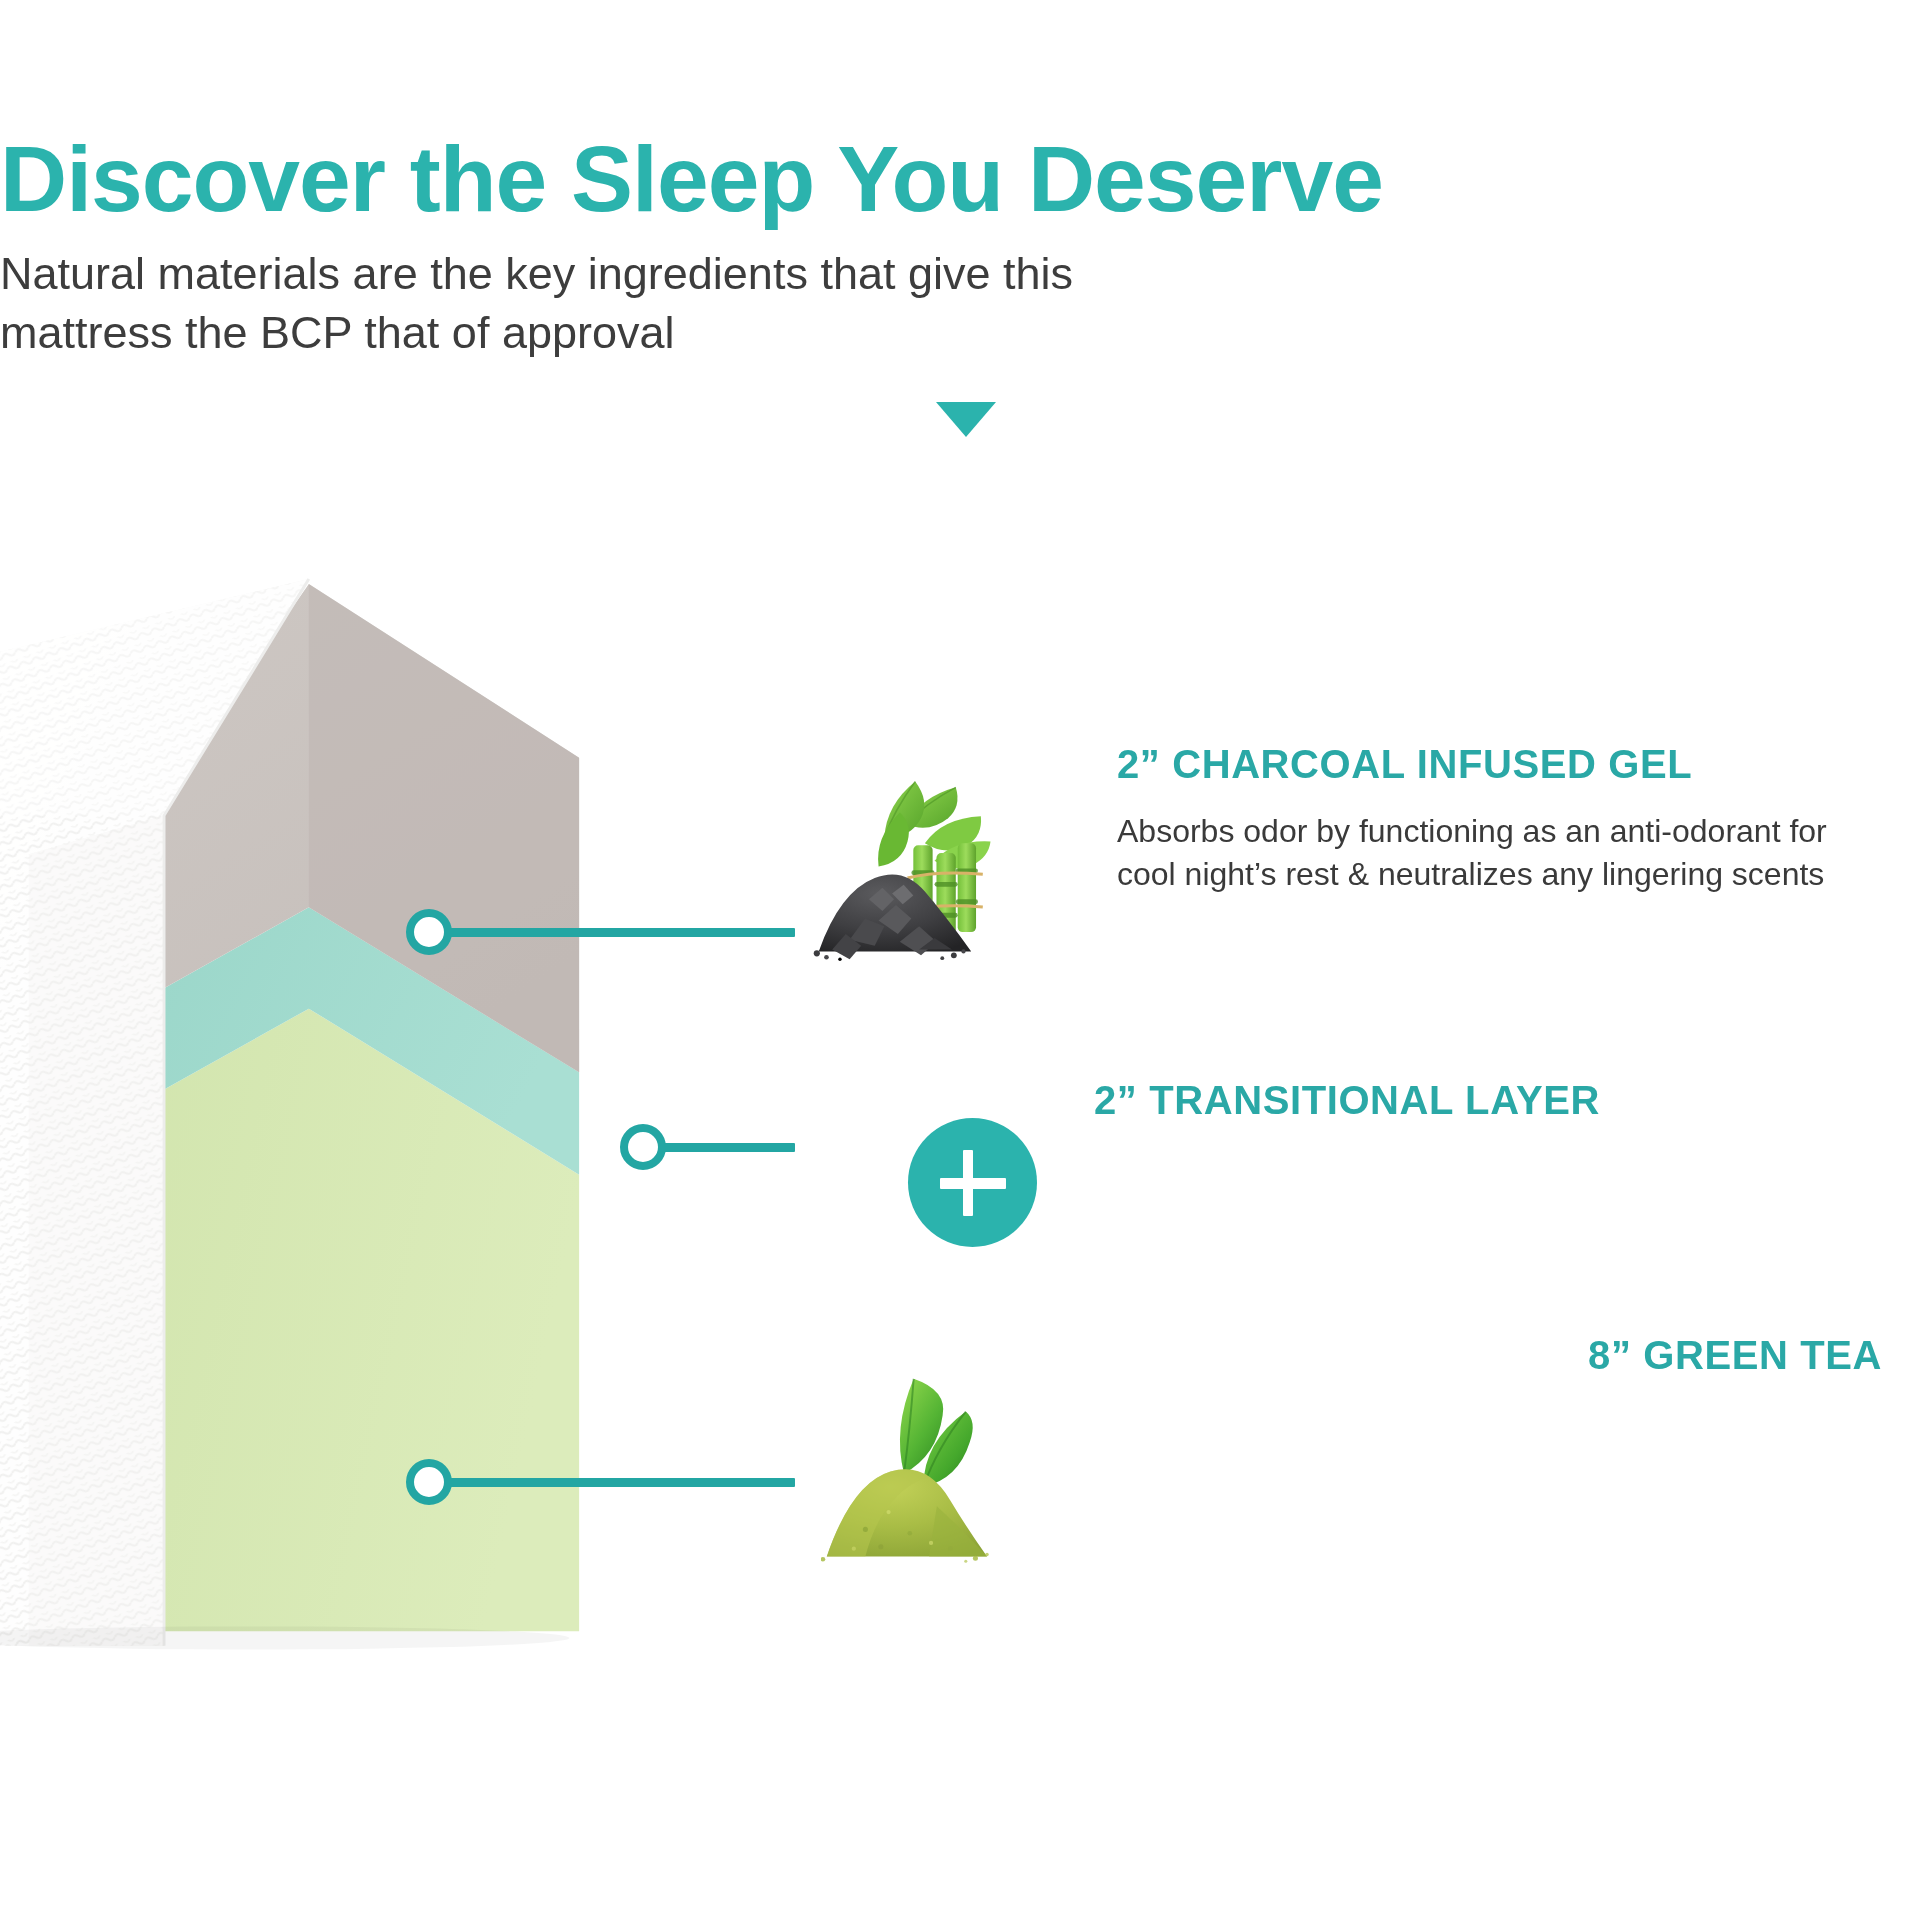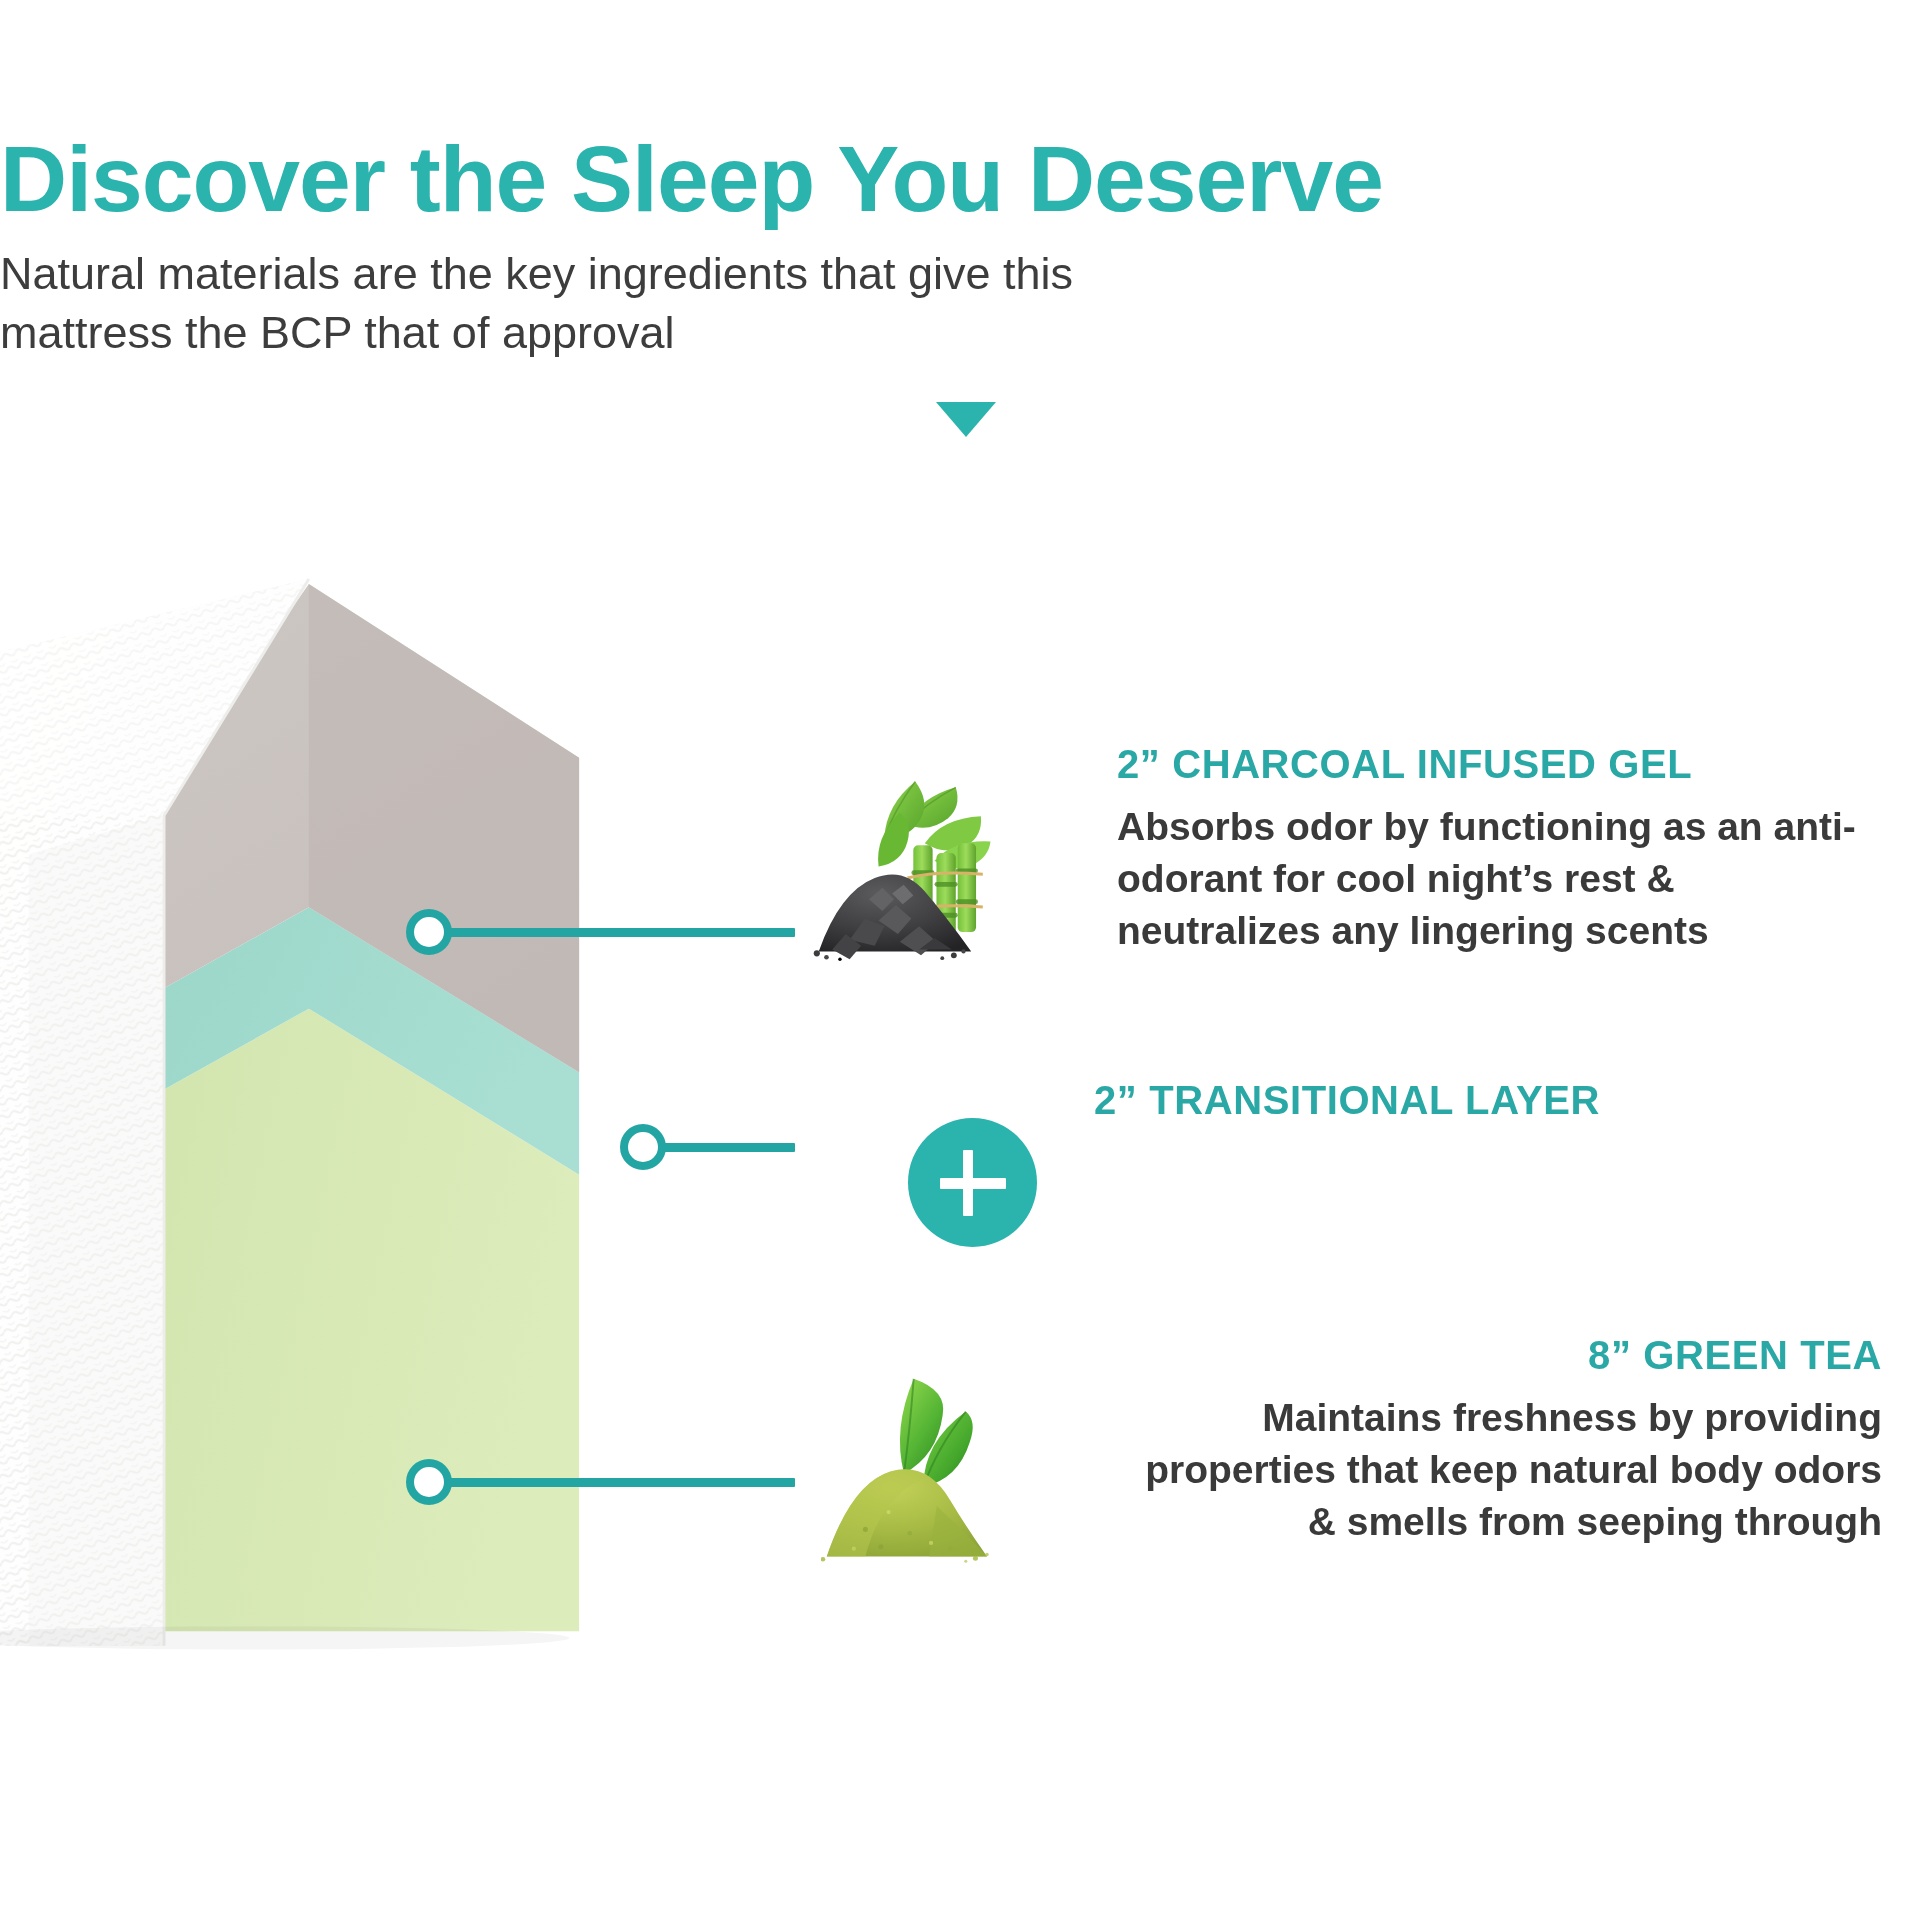--- a/index.html
+++ b/index.html
@@ -64,23 +64,23 @@
   .feature-text { position:absolute; }
   .feature-heading {
     font-size:40px;
     font-weight:700;
     color:#2aa8a6;
     letter-spacing:0.6px;
     white-space:nowrap;
     line-height:1.05;
   }
   .feature-body {
-    margin-top:16px;
-    font-size:39px;
-    font-weight:700;
+    margin-top:25px;
+    font-size:32px;
+    font-weight:400;
     color:#3a3a3a;
     line-height:1.33;
   }
 
   
   #plus-badge {
     position:absolute;
     width:129px; height:129px;
     border-radius:50%;
     background:#2bb3ad;
@@ -314,16 +314,15 @@
 
         <circle cx="2" cy="197" r="2.4" fill="#a8bb47" opacity="0.85"></circle>
         <circle cx="160" cy="196" r="2.6" fill="#a8bb47" opacity="0.85"></circle>
         <circle cx="172" cy="192" r="1.8" fill="#b4c551" opacity="0.8"></circle>
         <circle cx="150" cy="199" r="1.6" fill="#b4c551" opacity="0.7"></circle>
       </g>
     </svg>
   </div>
   <div class="feature-text" style="left:299px; top:0px; width:772px;text-align:right;">
     <div class="feature-heading">8” GREEN TEA</div>
-    <div class="feature-body">Maintains freshness by providing properties that keep natural body odors &amp; smells from seeping through</div>
   </div>
 </div>
 
 
 </body></html>

